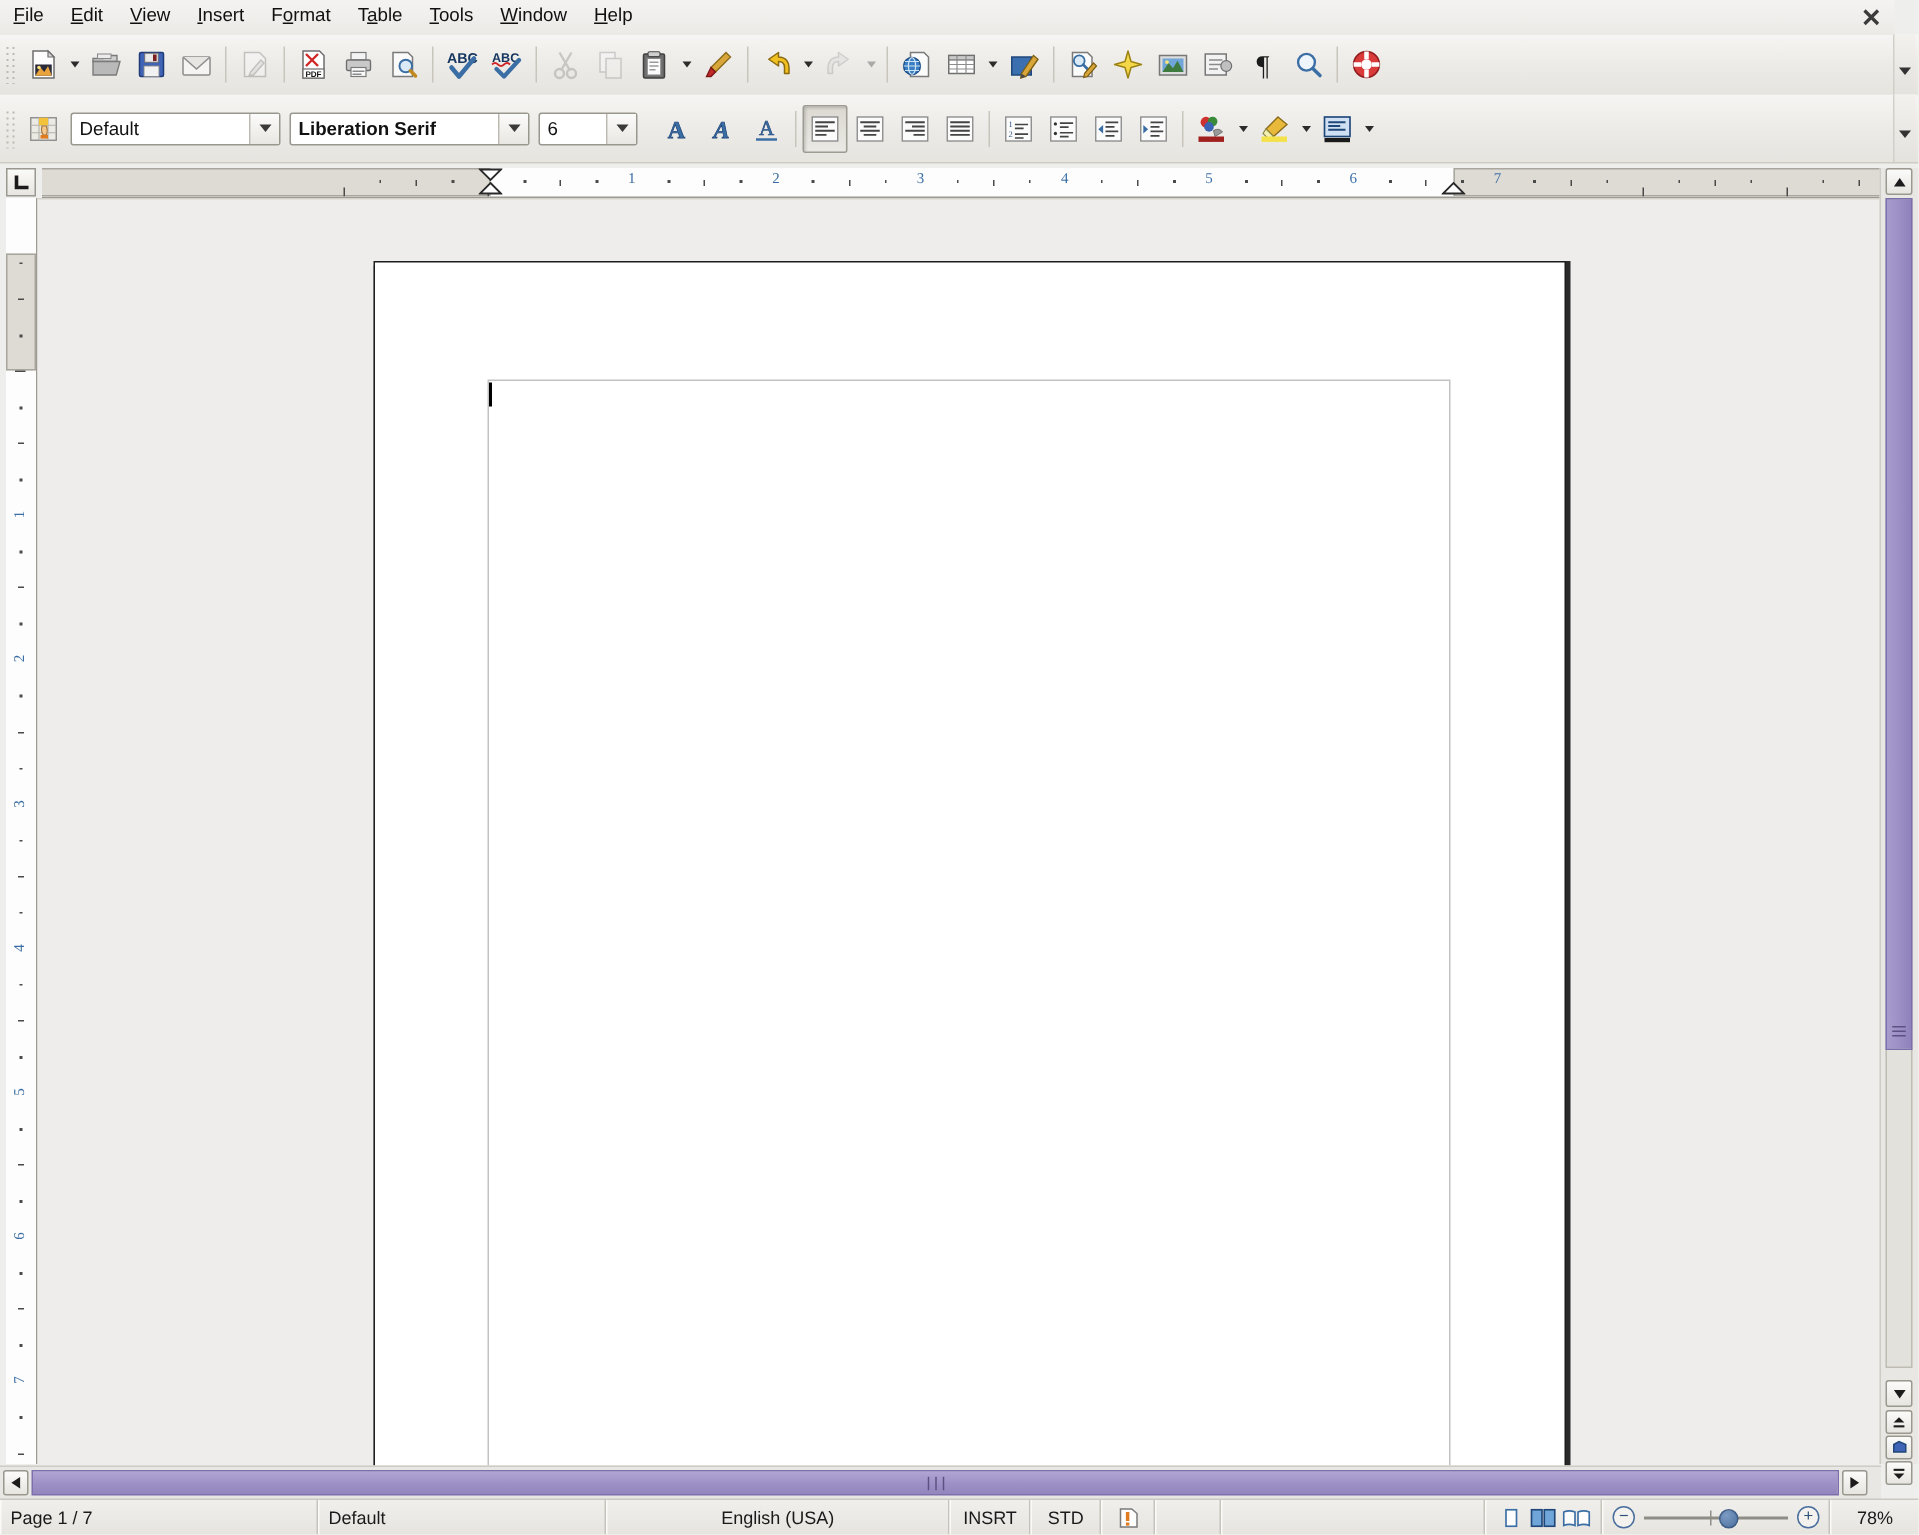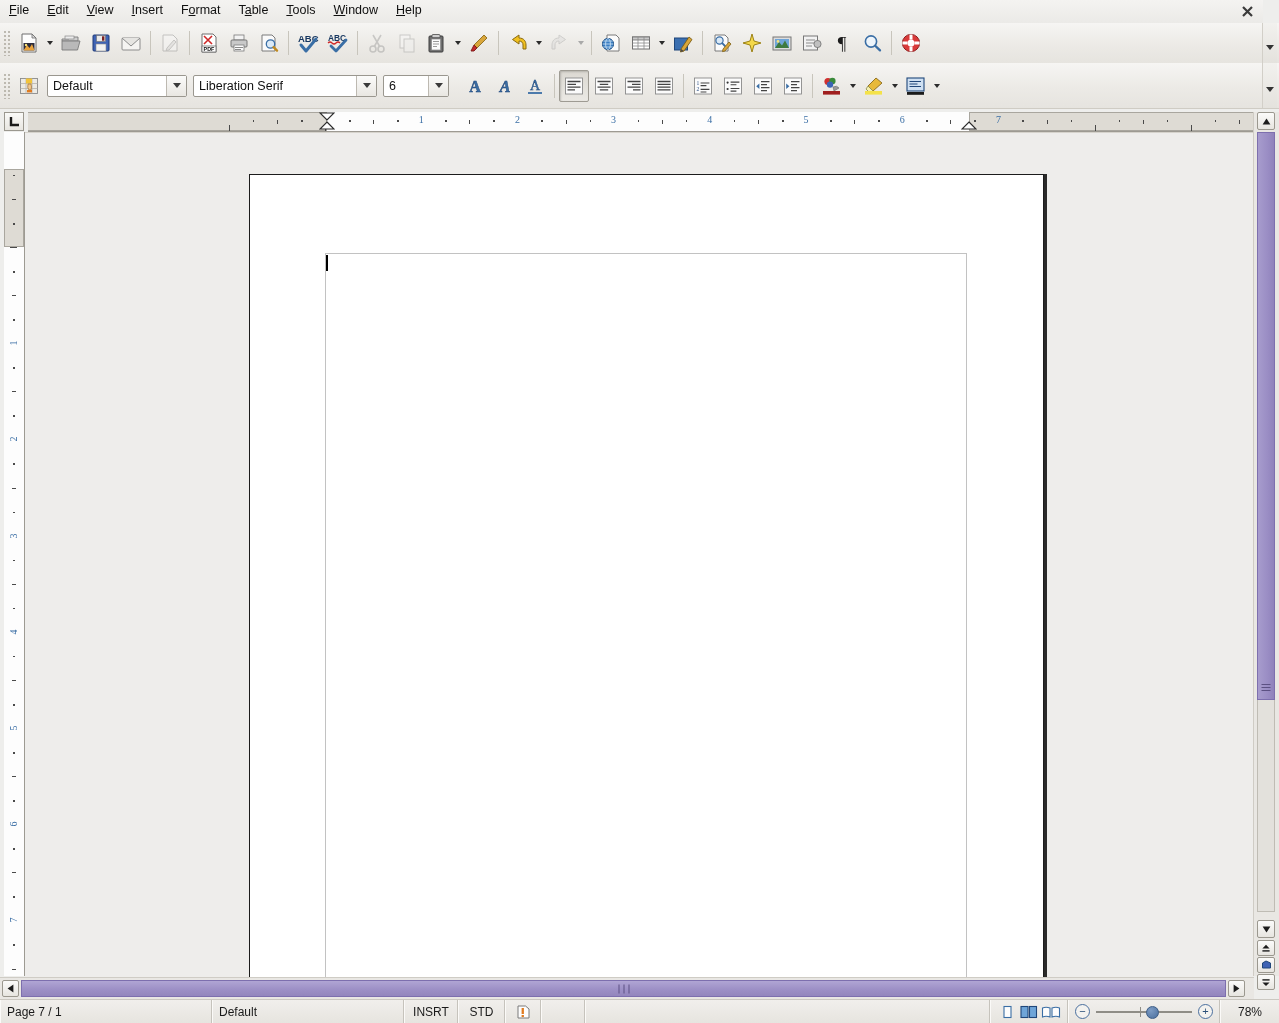--- a/index.html
+++ b/index.html
@@ -95,21 +95,21 @@
   .combo .cbtn {
     width: 19px; border-left: 1px solid #bdb9b1;
     background: linear-gradient(to bottom,#fbfbfa,#e9e7e2);
     display: flex; align-items: center; justify-content: center;
   }
   .combo .cbtn::after {
     content: ""; border-left: 4px solid transparent; border-right: 4px solid transparent;
     border-top: 5px solid #3a3a3a;
   }
   #combo-style { width: 140px; }
-  #combo-font  { width: 184px; }
+  #combo-font  { width: 160px; font-weight: bold; }
   #combo-size  { width:  66px; }
 
   
   .corner-btn {
     position: absolute; left: 4px; top: 112px; width: 20px; height: 19px;
     background: linear-gradient(to bottom,#fafaf8,#e8e6e1);
     border: 1px solid #9b988f; box-sizing: border-box;
     display: flex; align-items: center; justify-content: center;
   }
   #hruler {
@@ -809,24 +809,27 @@
     </div>
     <div class="sb-btn" style="position:absolute; left:1228px; top:2px; width:17px; height:17px;">
       <svg width="7" height="9" viewBox="0 0 7 9">
           <path d="M0.6,0.6 L0.6,8.4 L6.4,4.5 Z" fill="#1c1c1c"></path>
         </svg>
     </div>
   </div>
 
   <div id="statusbar">
     <div class="sb-cell" style="width:198px;">
-      <span>Page 7 / 1</span>
+      <span>Page 1 / 7</span>
     </div>
     <div class="sb-cell" style="width:178px;">
       <span>Default</span>
+    </div>
+    <div class="sb-cell center" style="width:215px;">
+      <span>English (USA)</span>
     </div>
     <div class="sb-cell center" style="width:40px;">
       <span>INSRT</span>
     </div>
     <div class="sb-cell center" style="width:33px;">
       <span>STD</span>
     </div>
     <div class="sb-cell center" style="width:22px;">
       <svg width="13" height="14" viewBox="0 0 13 14">
         <path d="M1,1 H8.5 L12,4 V13 H1 Z" fill="#fdfdfd" stroke="#7a7a7a" stroke-width="1"></path>

